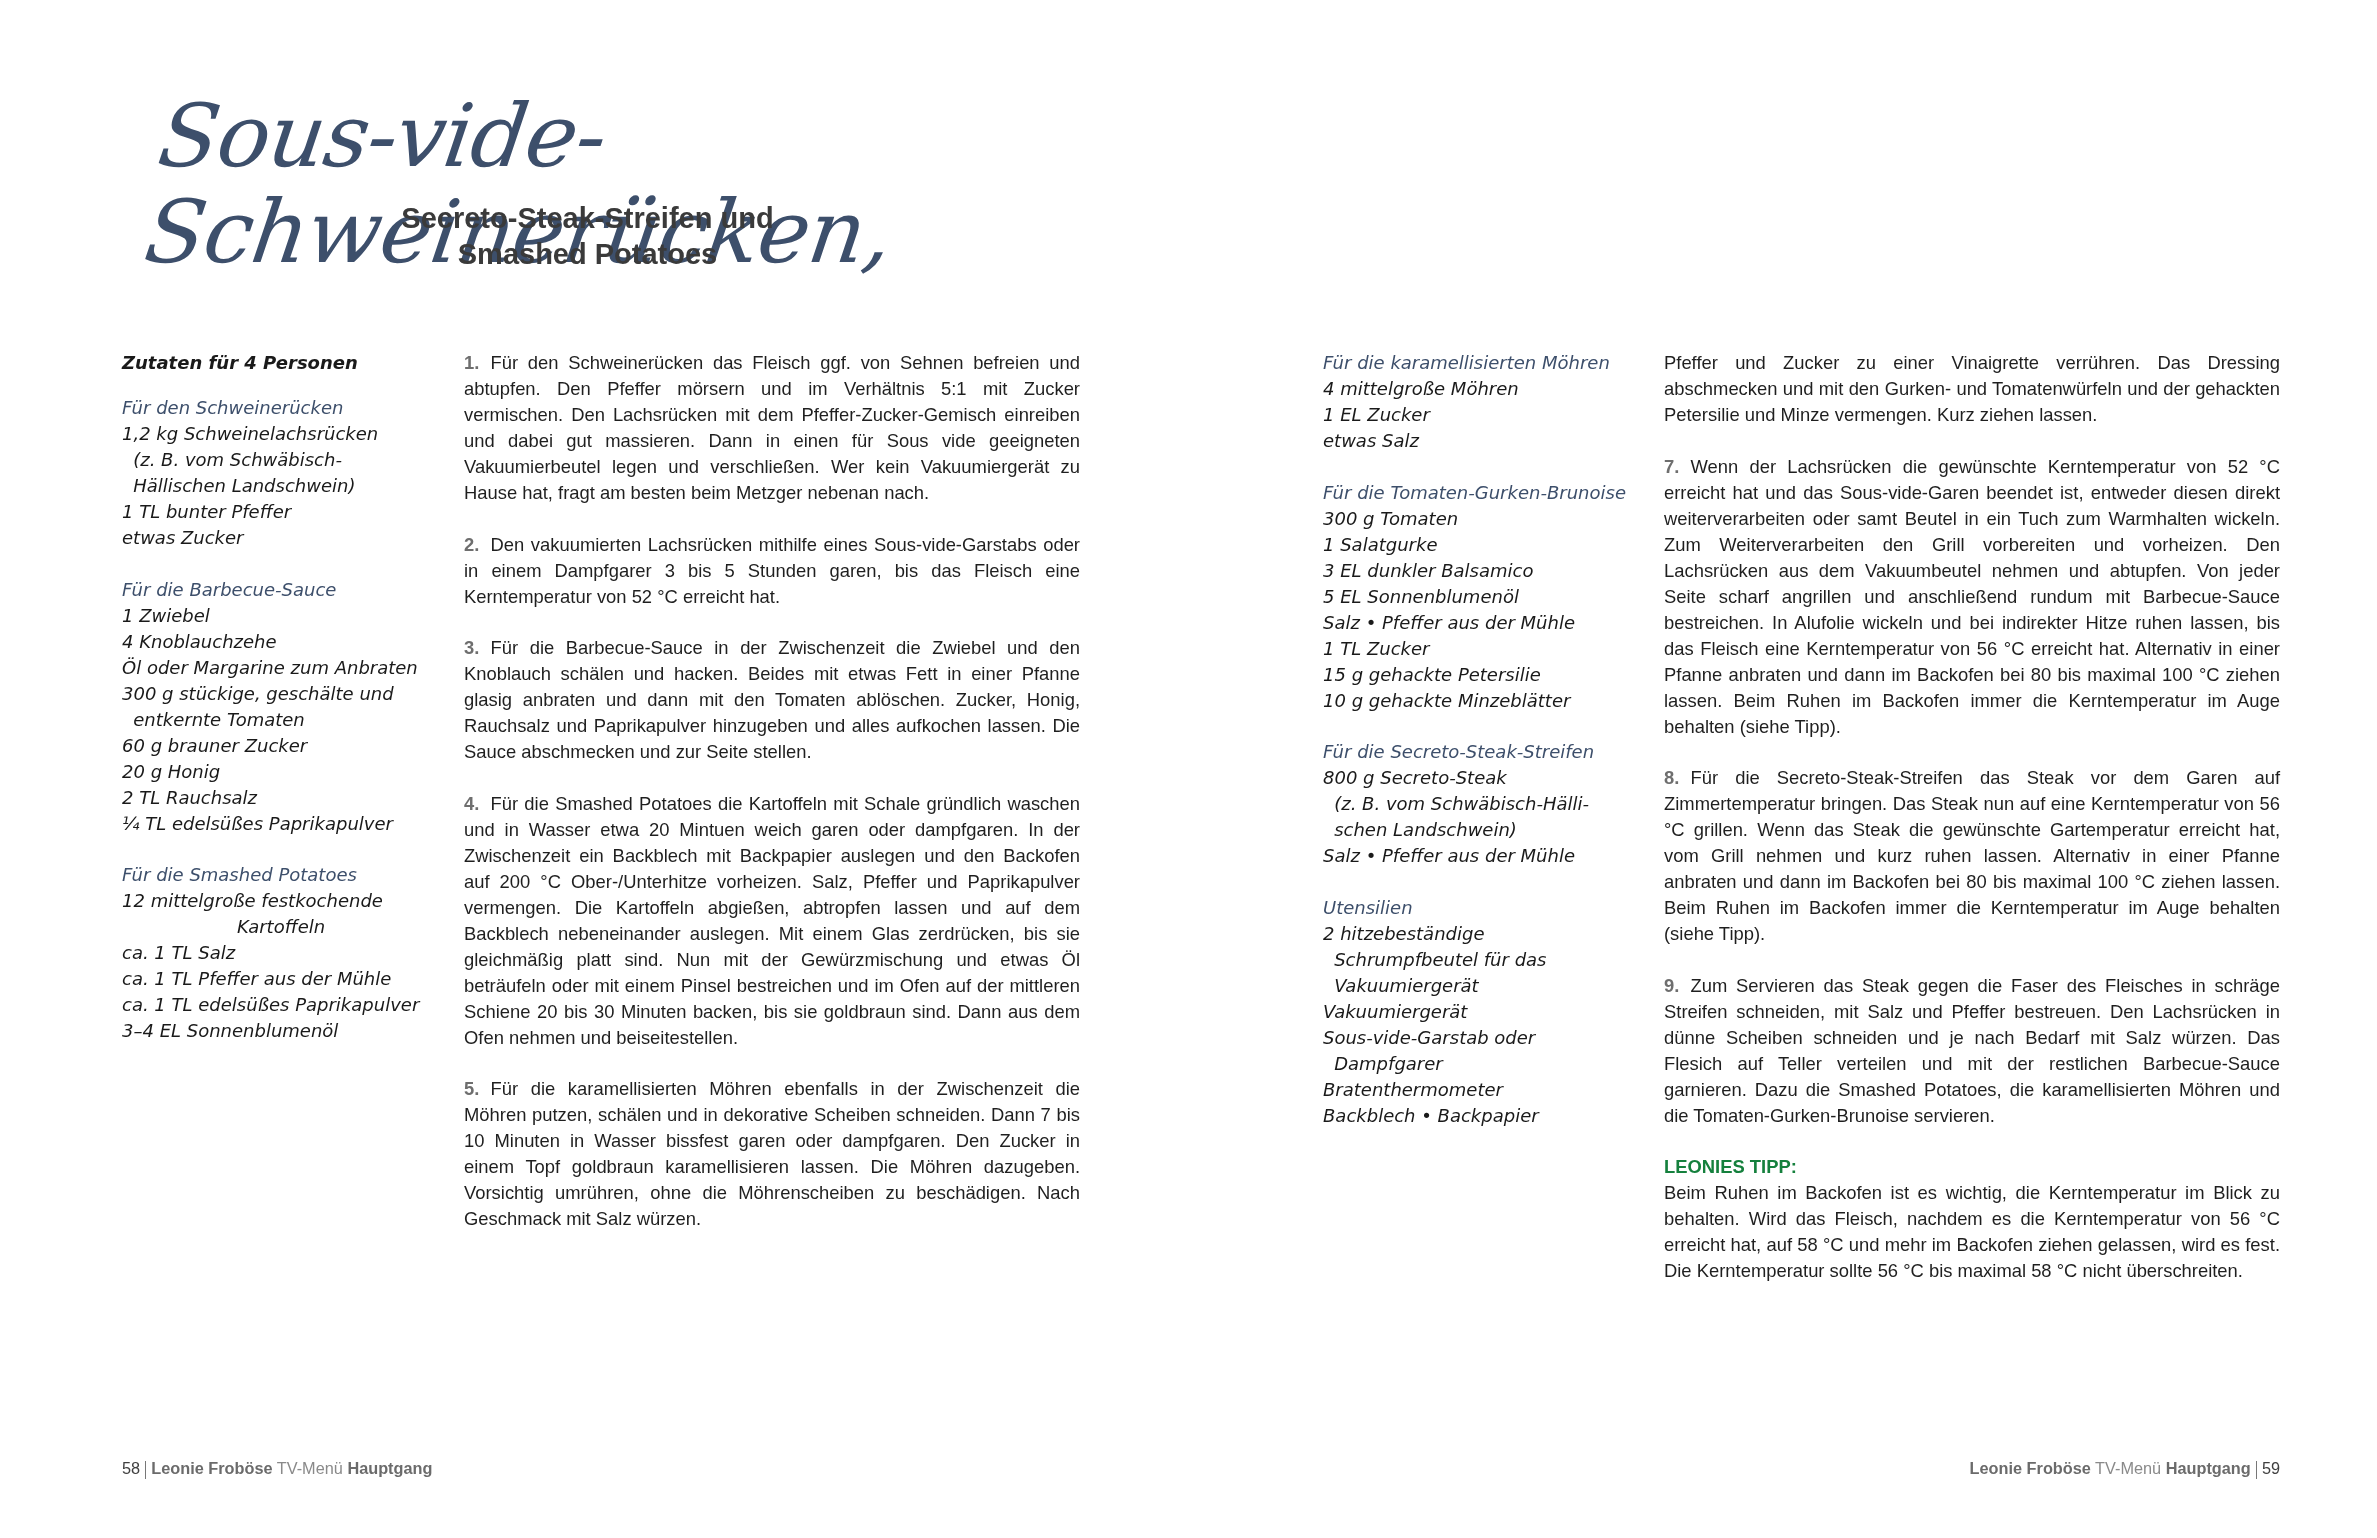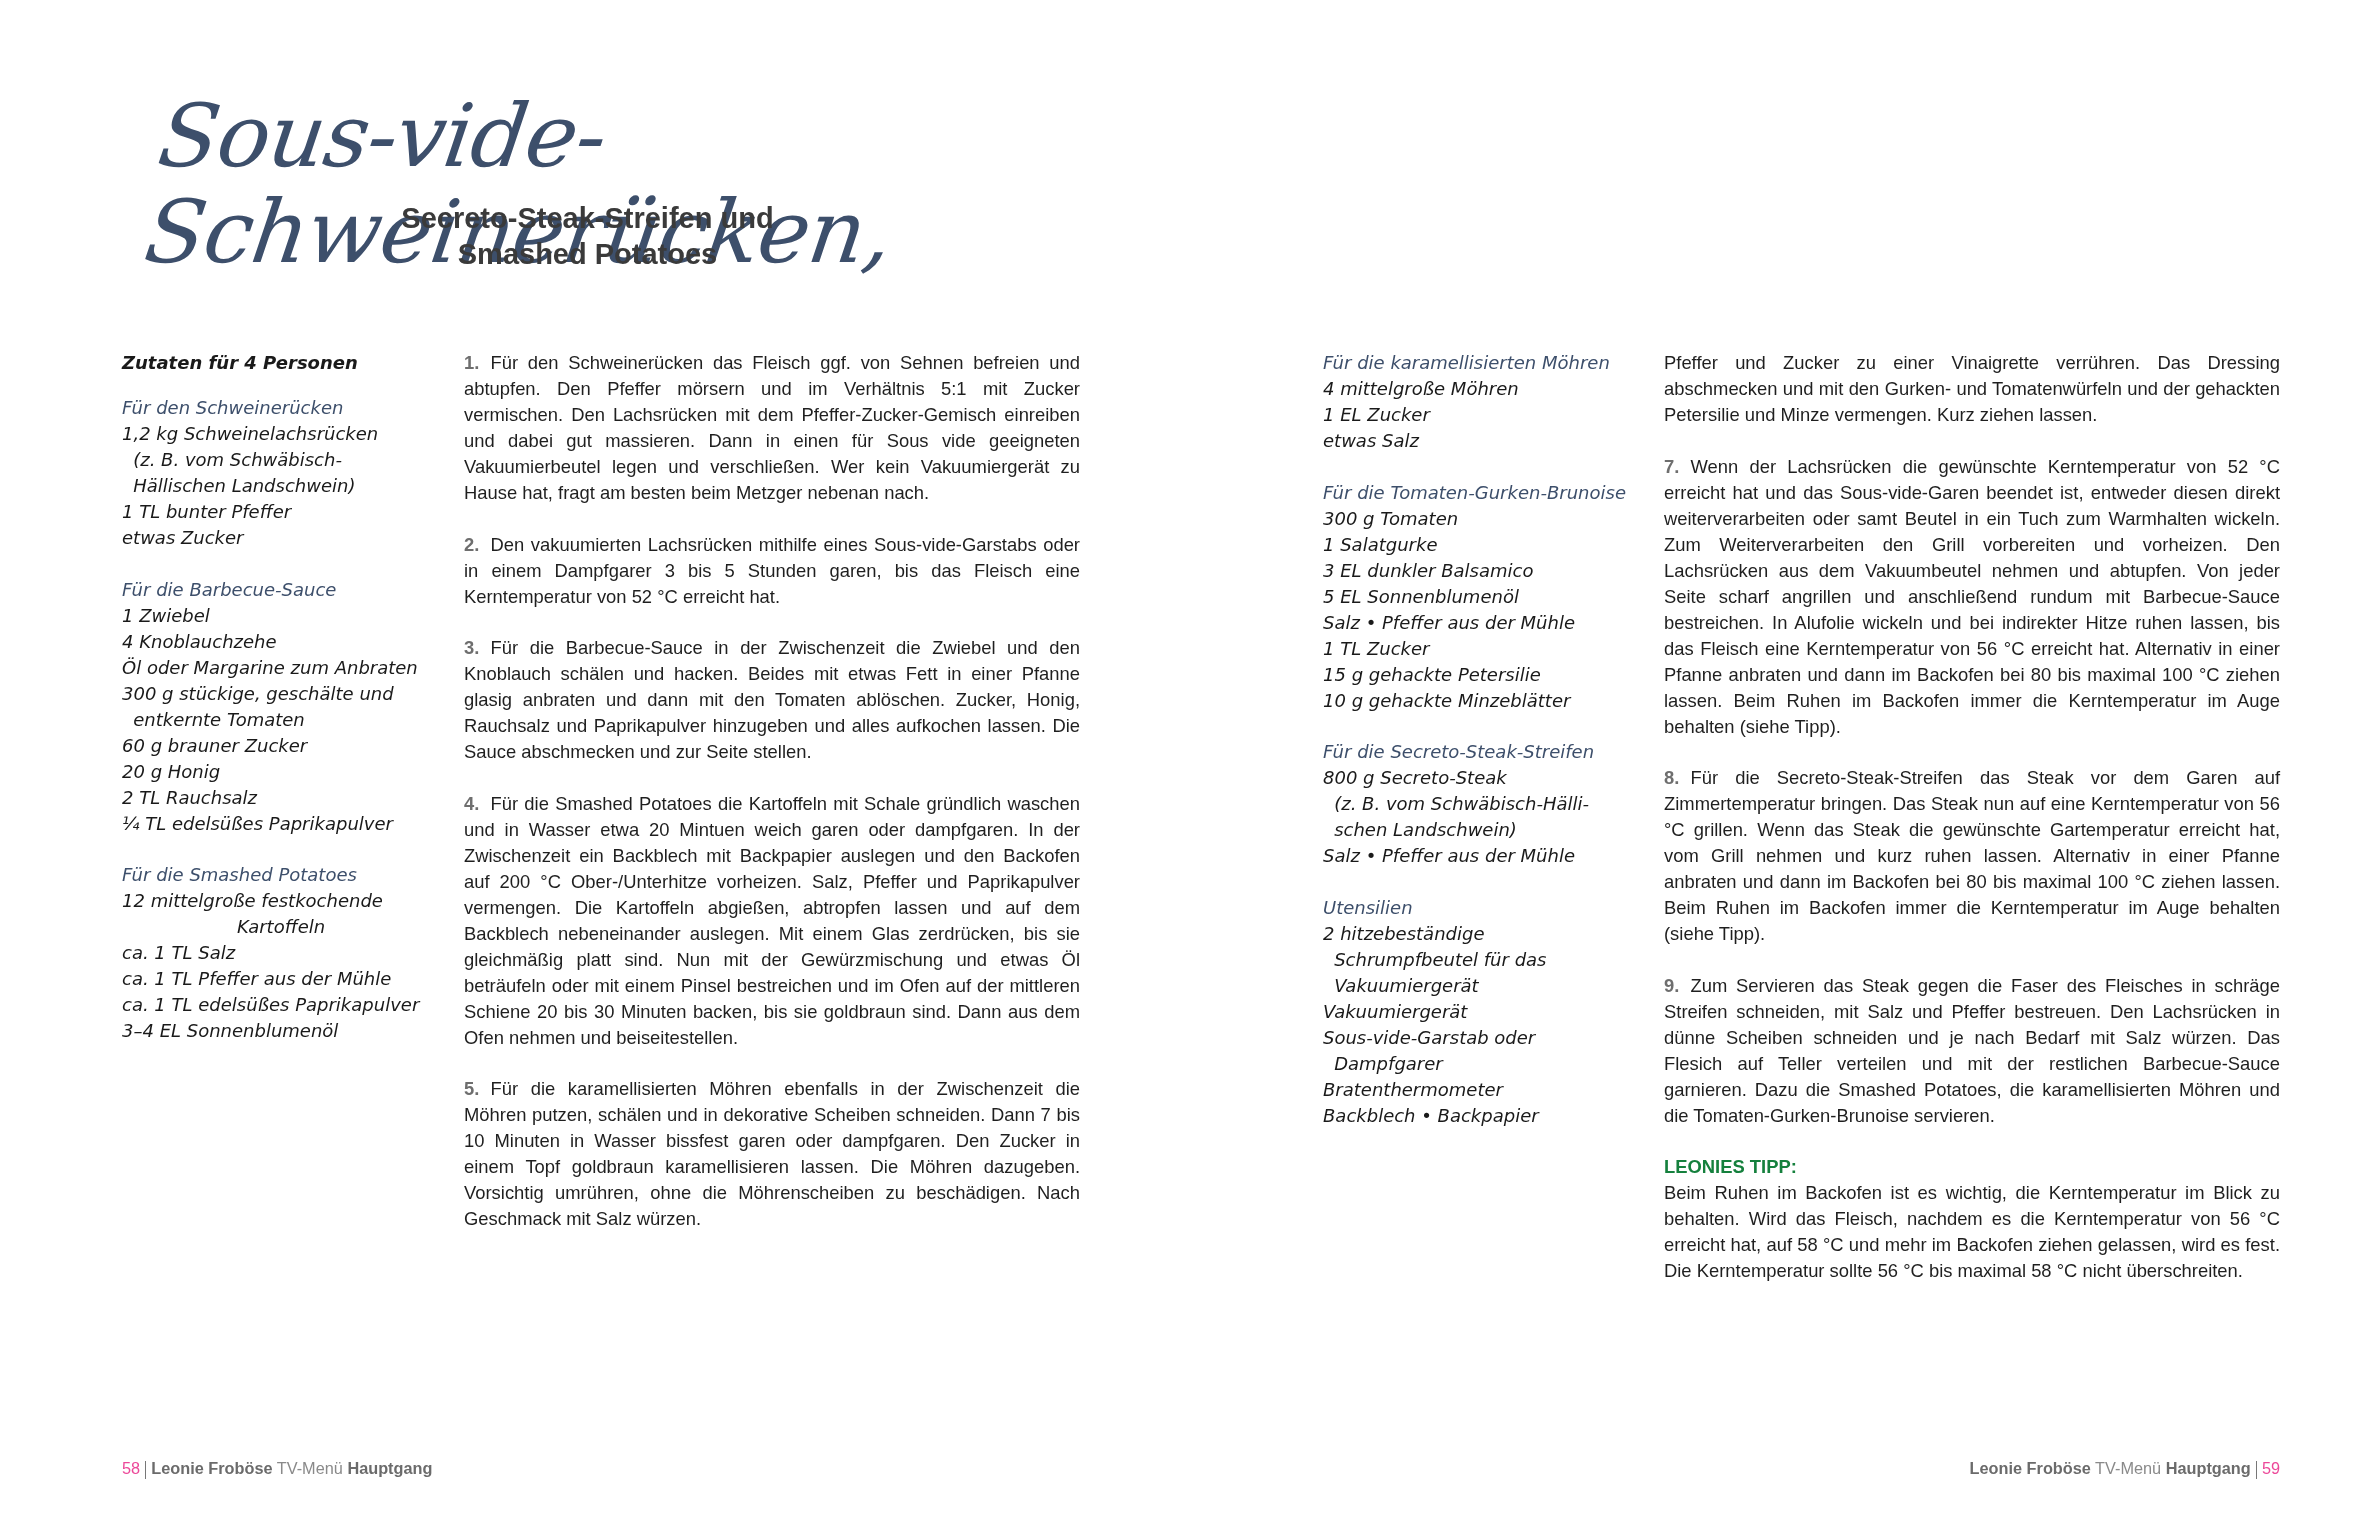--- a/index.html
+++ b/index.html
@@ -31,21 +31,21 @@
   }
   .step { margin-bottom: 25.5px; }
   .step-num { color: #6e6e6e; font-weight: bold; margin-right: 11.2px; }
   .tip-title { color: #15803d; font-weight: bold; }
   .footer {
     font-family: "Liberation Sans", sans-serif; font-size: 16.3px; color: #6b6b6b;
     top: 1459px;
   }
   .footer .bold { font-weight: bold; }
   .footer .light { color: #8a8a8a; }
-  .footer .pagenum { color: #ec4899; text-align: center; }
+  .footer .pagenum { color: #404040; text-align: center; }
   .footer .sep { display: inline-block; width: 1px; height: 18.4px; background: #777; vertical-align: middle; margin: 0 5.1px; }
 </style>
 </head>
 <body>
 
 <div class="abs title-script">Sous-vide-Schweinerücken,</div>
 <div class="abs subtitle">
   <div>Secreto-Steak-Streifen und</div>
   <div>Smashed Potatoes</div>
 </div>

